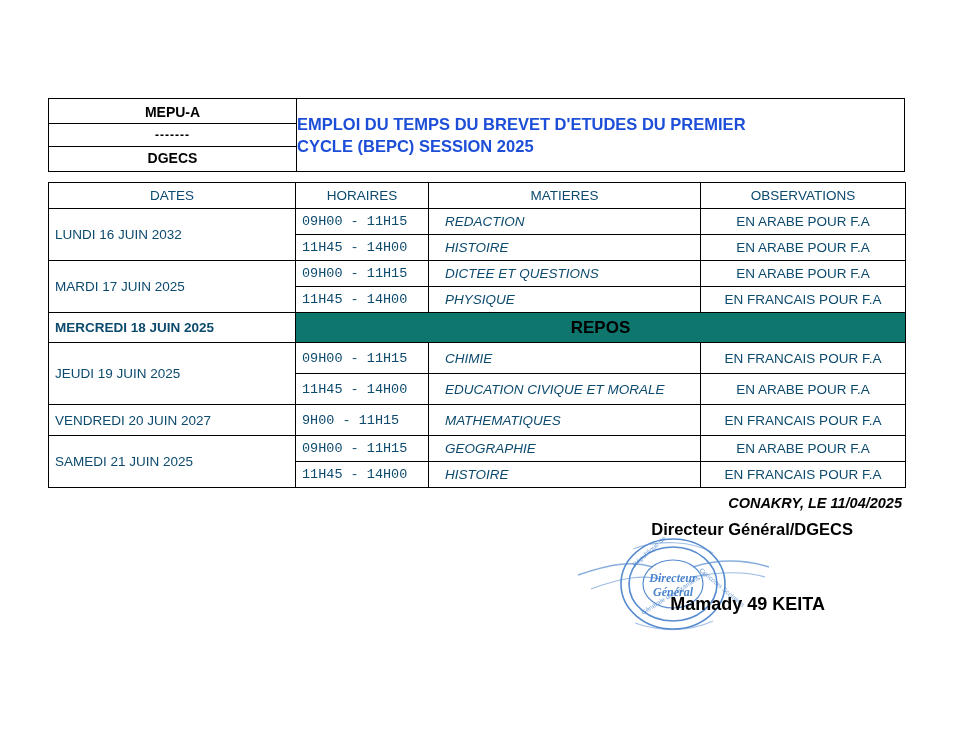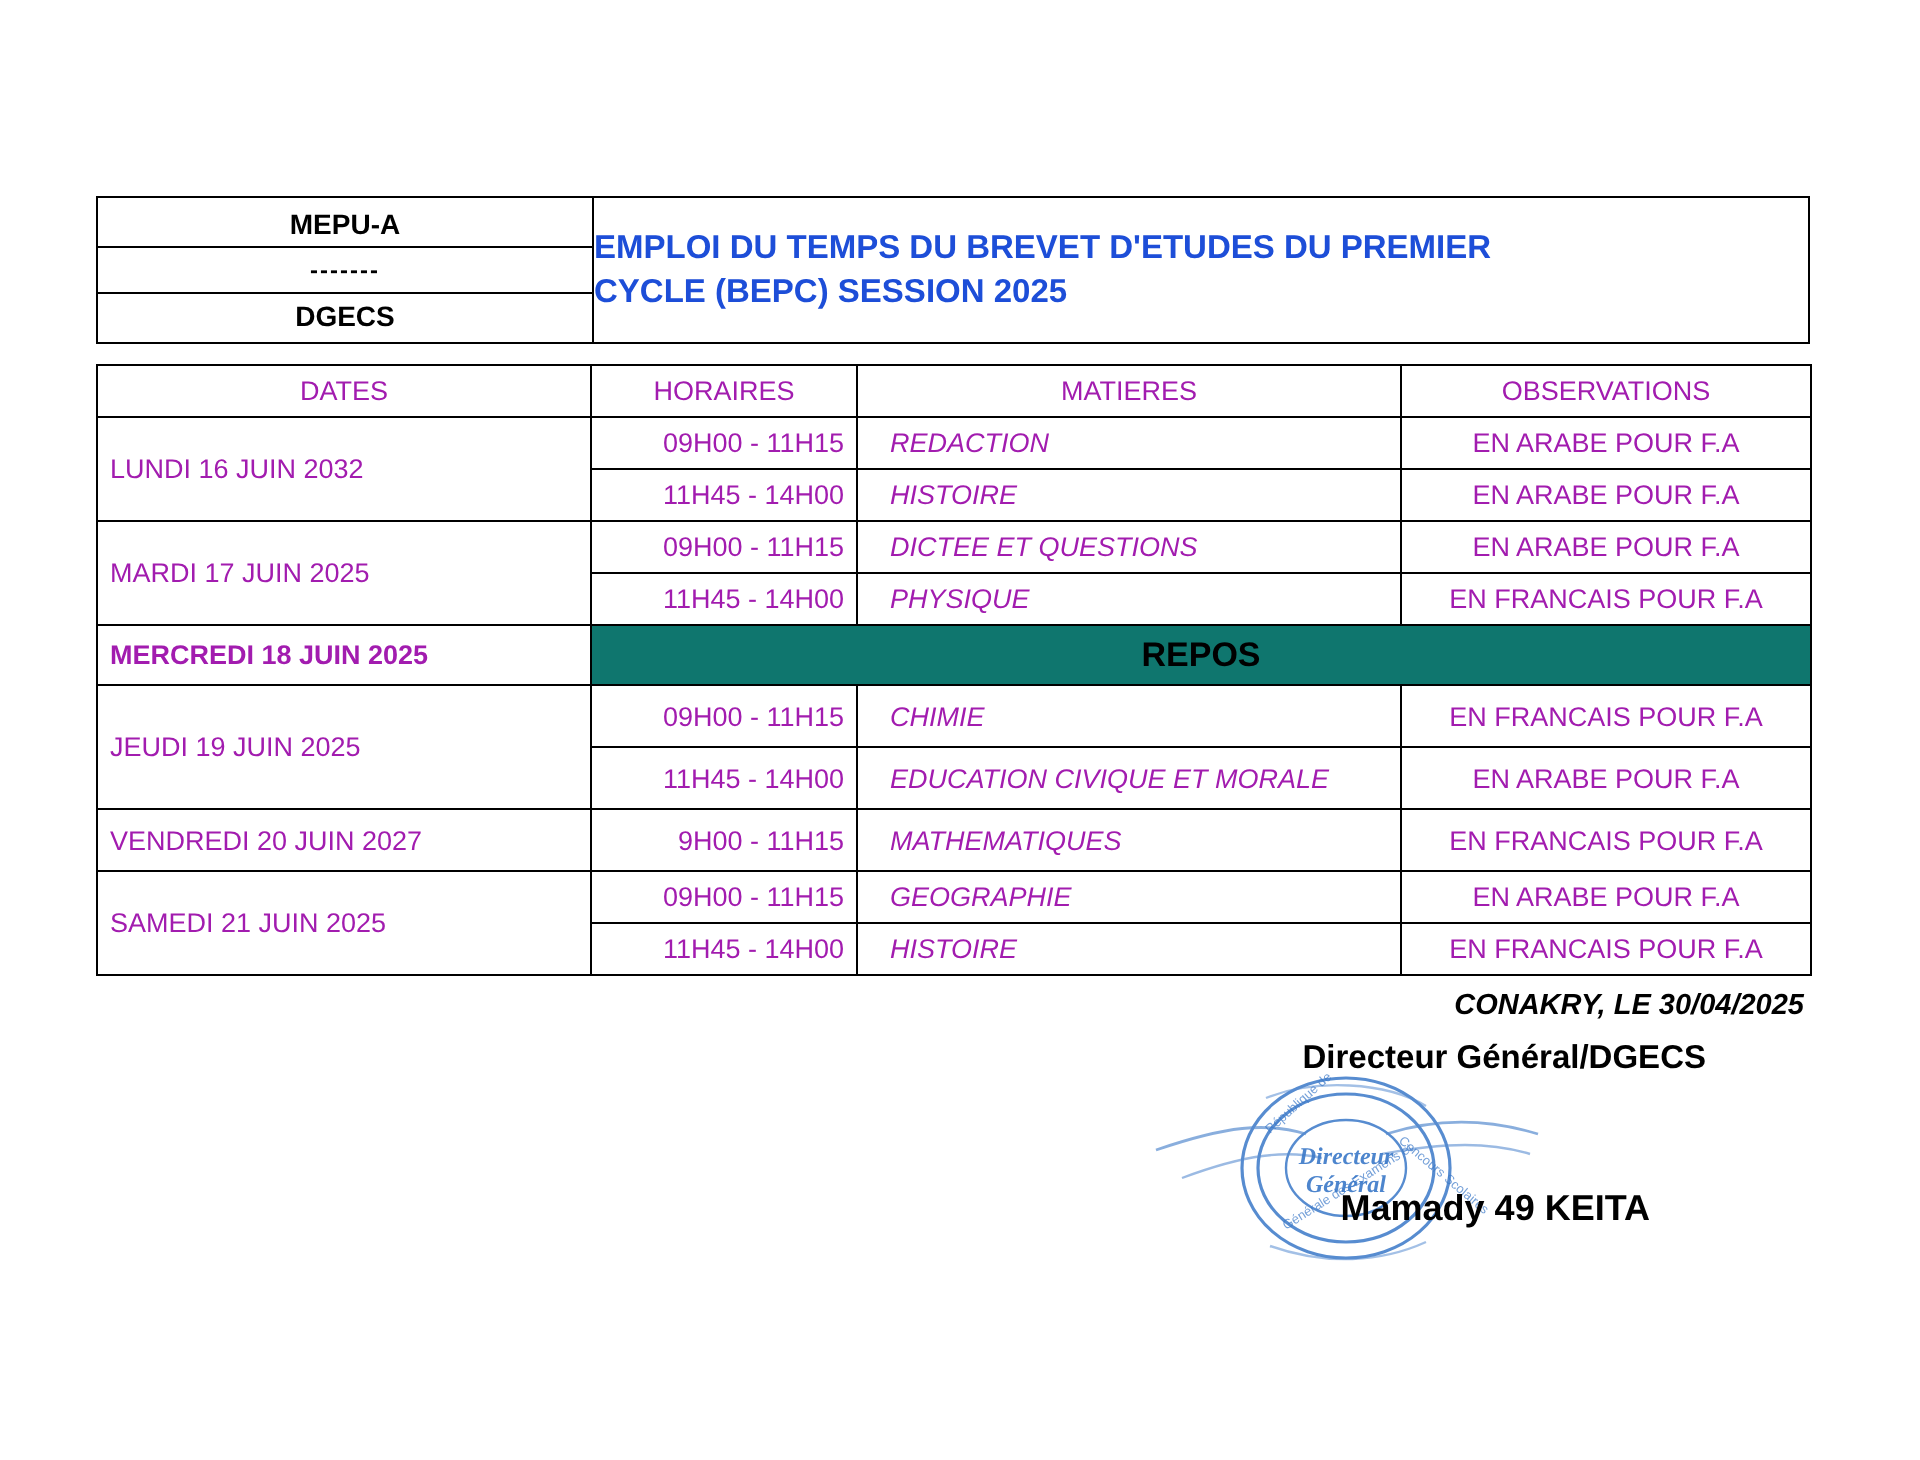--- a/index.html
+++ b/index.html
@@ -74,21 +74,21 @@
     height: 10px;
   }
   .main-table {
     width: 100%;
     border-collapse: collapse;
     table-layout: fixed;
   }
   .main-table td, .main-table th {
     border: 1.5px solid #000;
     font-size: 13.5px;
-    color: #a21caf;
+    color: #0c4a6e;
     padding: 0 6px;
     height: 25px;
     vertical-align: middle;
     font-weight: normal;
   }
   .col-dates { width: 247px; }
   .col-horaires { width: 133px; }
   .col-matieres { width: 272px; }
   .col-obs { width: 205px; }
 
@@ -99,21 +99,22 @@
     height: 27px;
   }
   td.dates {
     text-align: left;
     padding-left: 6px;
   }
   td.dates.bold {
     font-weight: bold;
   }
   td.horaires {
-    text-align: right;
+    text-align: left;
+    font-family: Liberation Mono, monospace;
   }
   td.matieres {
     text-align: left;
     padding-left: 16px;
     font-style: italic;
   }
   td.obs {
     text-align: center;
   }
   td.repos {
@@ -269,21 +270,21 @@
         <tr>
           <td class="horaires">11H45 - 14H00</td>
           <td class="matieres">HISTOIRE</td>
           <td class="obs">EN FRANCAIS POUR F.A</td>
         </tr>
       </tbody>
     </table>
   </div>
 
   <div class="footer">
-    <div class="conakry">CONAKRY, LE 30/04/2025</div>
+    <div class="conakry">CONAKRY, LE 11/04/2025</div>
     <div class="director-title">Directeur Général/DGECS</div>
 
     <div class="stamp">
       <svg width="200" height="95" viewBox="0 0 200 95">
         <g stroke="#3a78c8" fill="none" stroke-width="1.6" opacity="0.85">
           <ellipse cx="100" cy="47" rx="52" ry="45"></ellipse>
           <ellipse cx="100" cy="47" rx="44" ry="37"></ellipse>
           <ellipse cx="100" cy="47" rx="30" ry="24" stroke-width="1.2"></ellipse>
           <path d="M5 38 C 40 26, 60 24, 80 30" stroke-width="1.4" opacity="0.7"></path>
           <path d="M18 52 C 50 40, 70 38, 88 42" stroke-width="1.2" opacity="0.6"></path>

